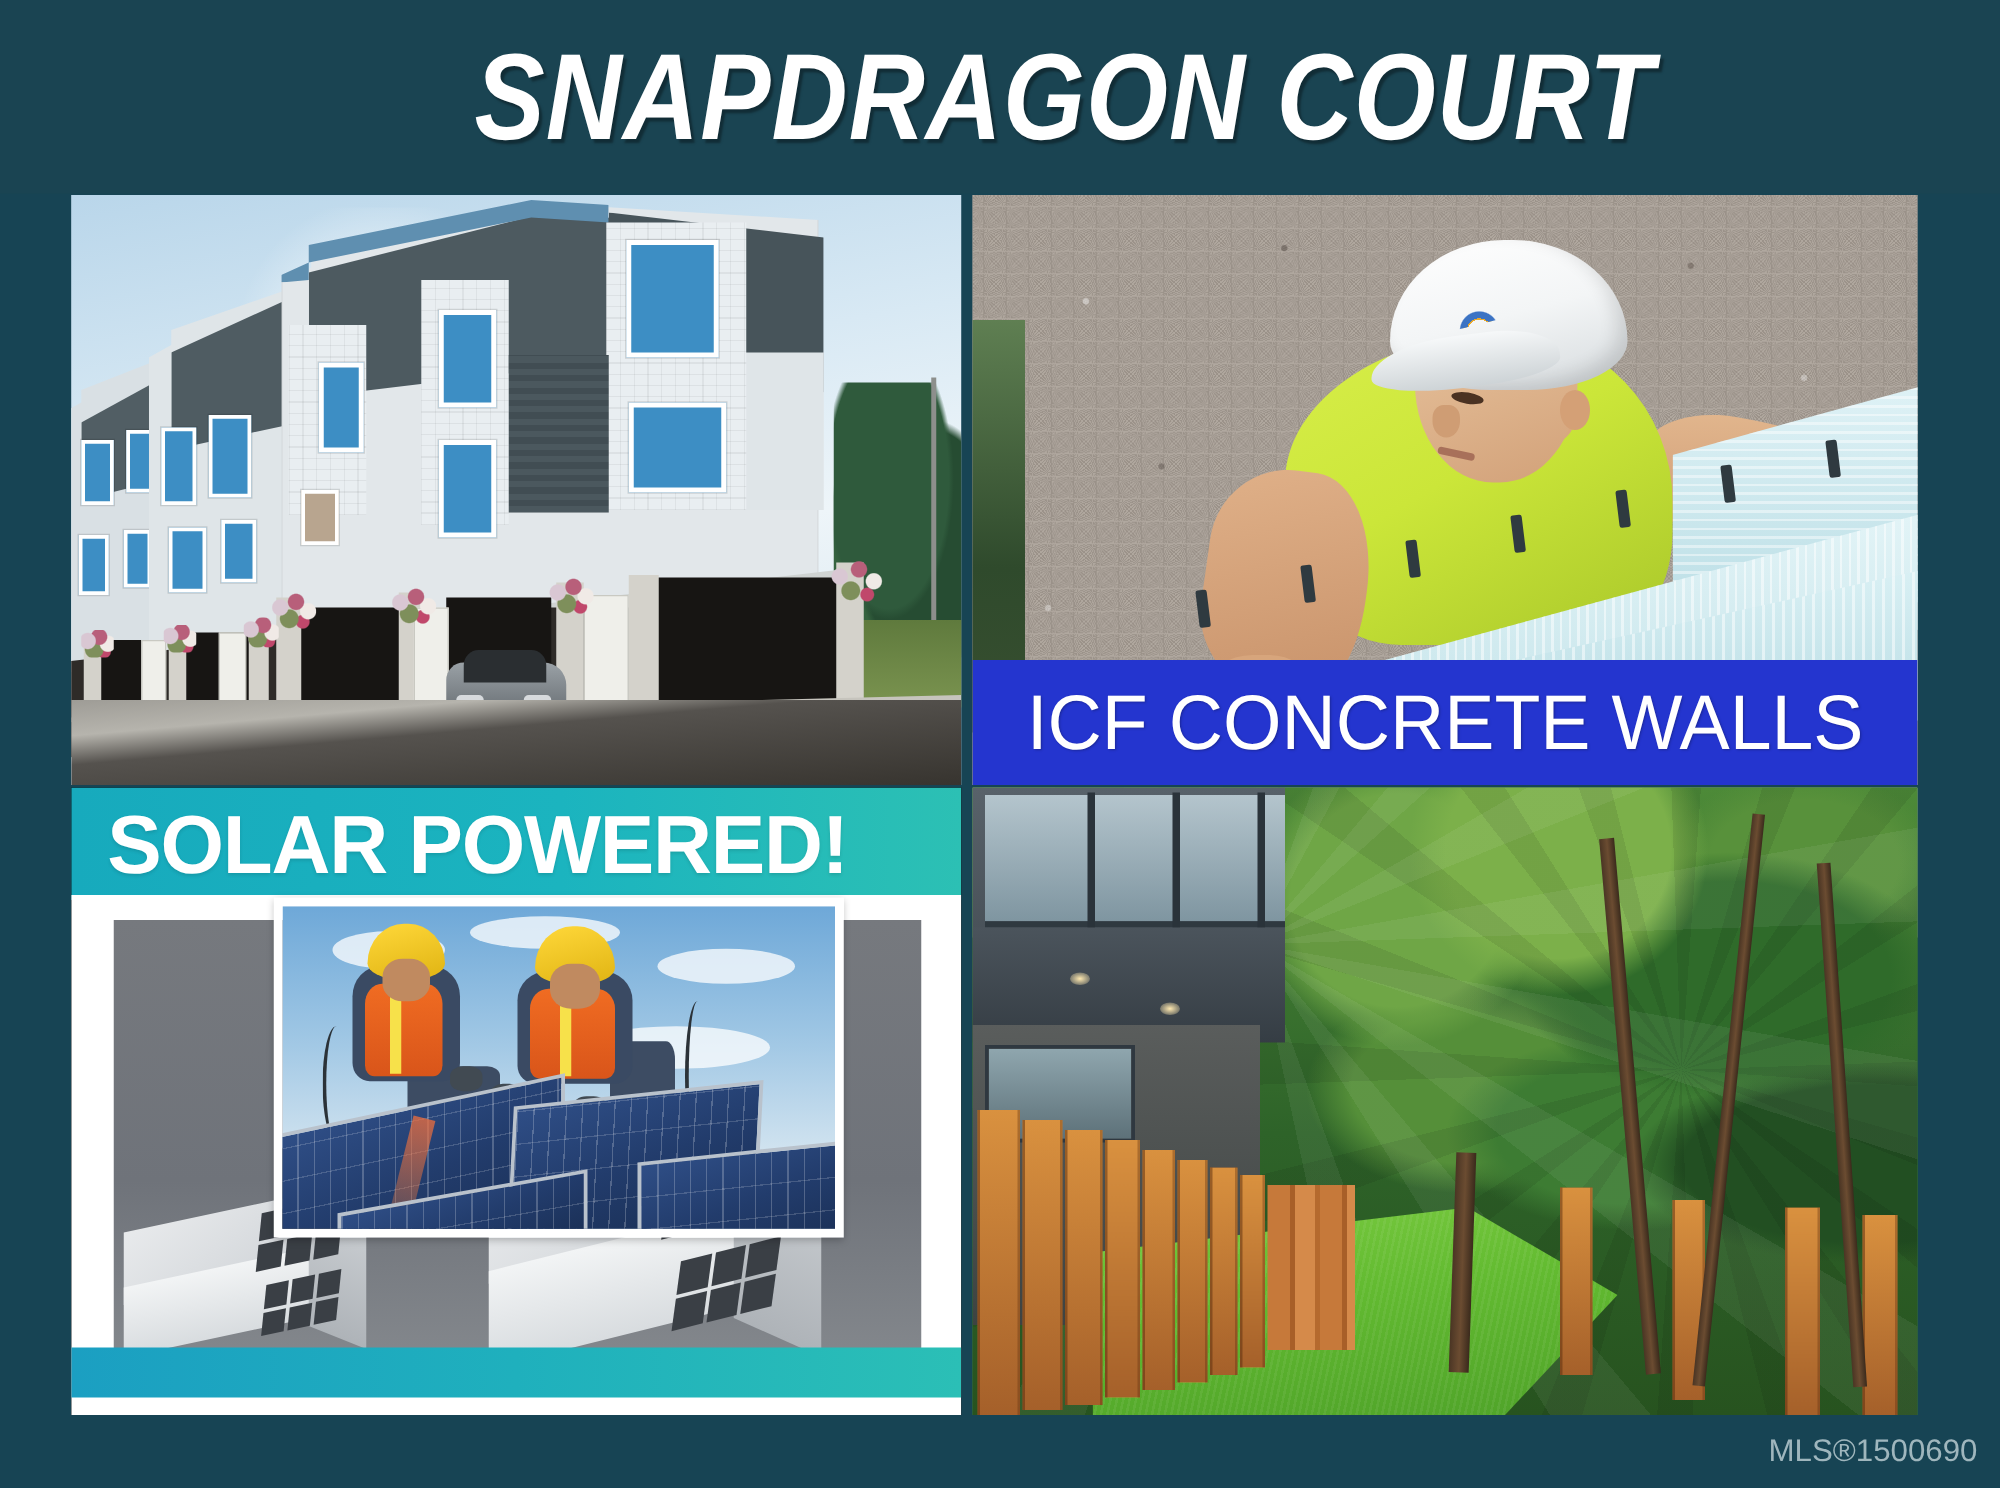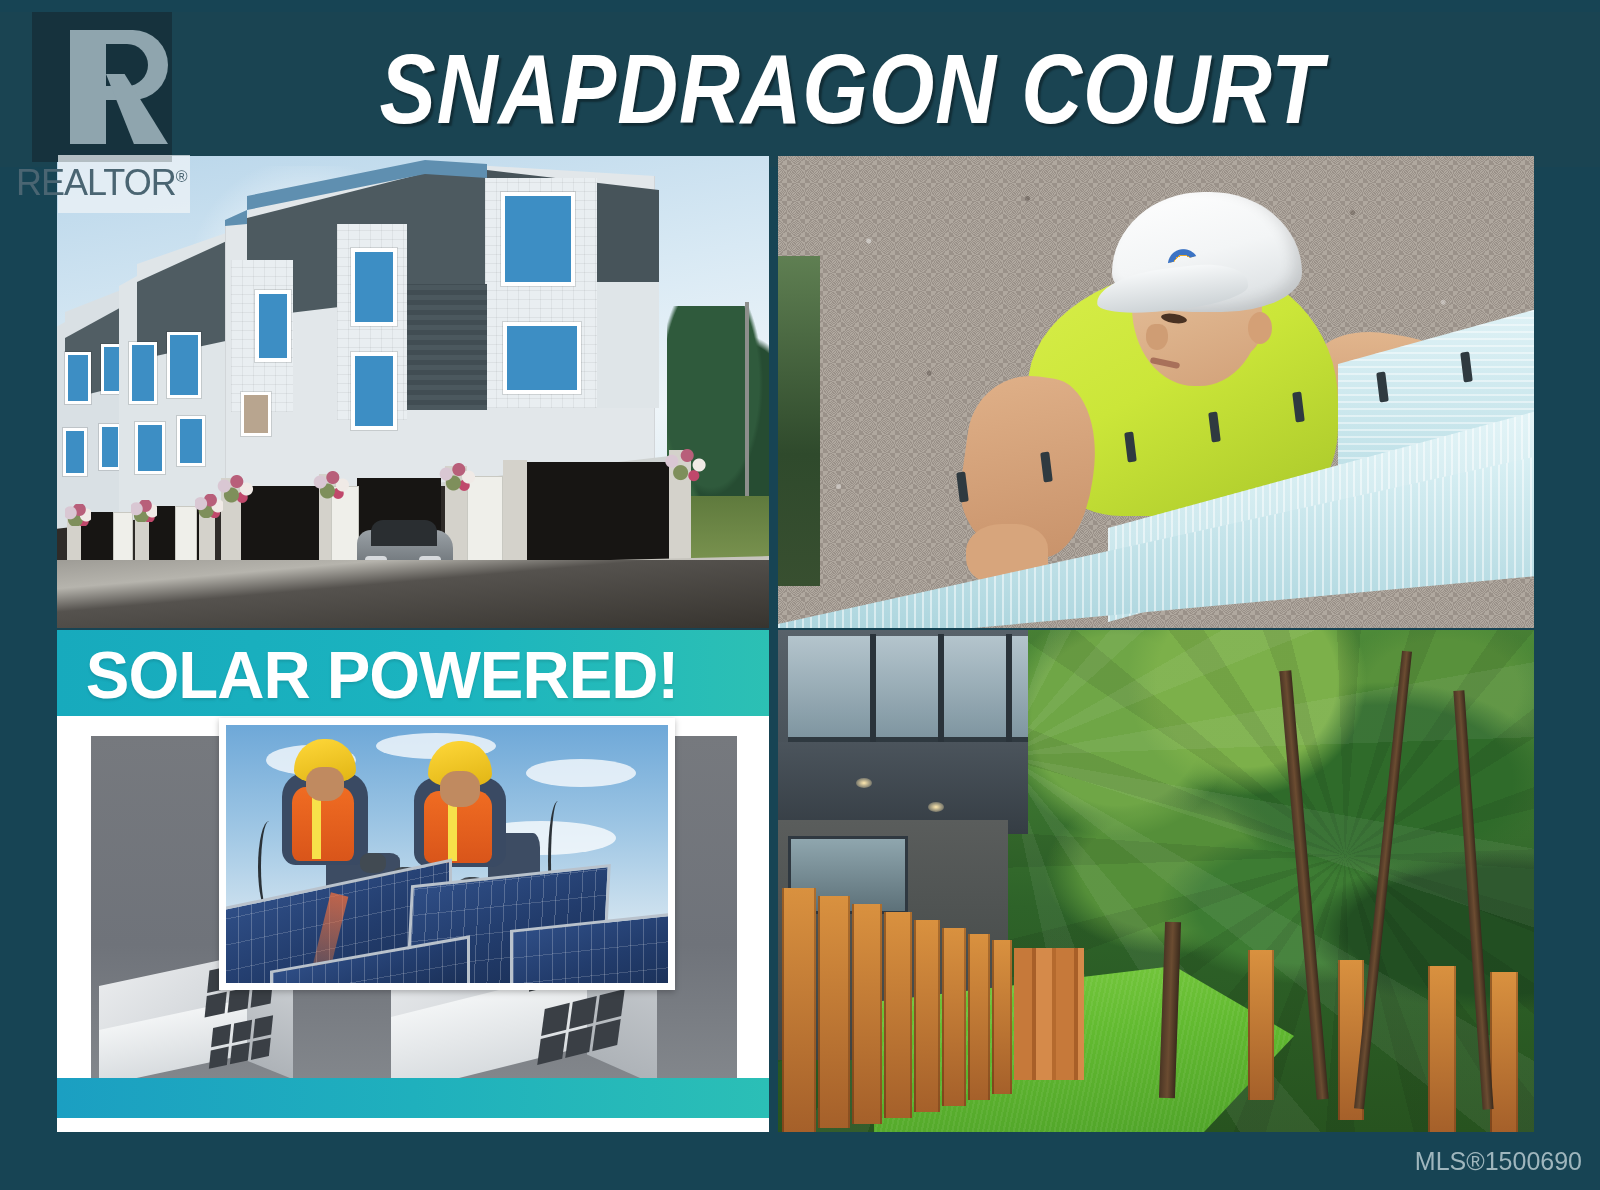--- a/index.html
+++ b/index.html
@@ -6,21 +6,21 @@
   body {
     width:1600px; height:1190px;
     background:#174454;
     font-family:"Liberation Sans", sans-serif;
     overflow:hidden;
   }
   .poster { position:relative; width:1600px; height:1190px; background:#174454; }
 
   
   .header {
-    position:absolute; left:0; top:12px; width:1600px; height:155px;
+    position:absolute; left:0; top:0; width:1600px; height:155px;
     background:#1a4452;
   }
   .header-title {
     position:absolute; left:0; top:0; width:1600px; height:155px;
     display:flex; align-items:center; justify-content:center;
     color:#ffffff;
     font-size:98px;
     font-weight:bold;
     font-style:italic;
     letter-spacing:1px;
@@ -543,32 +543,20 @@
 </style>
 </head>
 <body>
 
 <div class="poster">
 
   <div class="header">
     <div class="header-title">SNAPDRAGON COURT</div>
   </div>
 
-  <div class="realtor-mark">
-    <div class="realtor-square">
-      <div class="realtor-r-stem"></div>
-      <div class="realtor-r-bowl"></div>
-      <div class="realtor-r-hole"></div>
-      <div class="realtor-r-leg"></div>
-    </div>
-    <div class="realtor-band"></div>
-    <div class="realtor-word">
-      <span>REALTOR</span><sup>®</sup>
-    </div>
-  </div>
 
   <div class="cell" id="cell-townhouse">
     <div class="sky"></div>
     <div class="sun-glow"></div>
 
     <div class="trees-right"></div>
     <div class="pole"></div>
     <div class="grass-right"></div>
 
     <div class="bldg blk-far"></div>
@@ -667,20 +655,23 @@
     <div class="icf-wall-near"></div>
 
     <div class="icf-clip" style="left:180px; top:316px; transform:rotate(-7deg);"></div>
     <div class="icf-clip" style="left:264px; top:296px; transform:rotate(-7deg);"></div>
     <div class="icf-clip" style="left:348px; top:276px; transform:rotate(-7deg);"></div>
     <div class="icf-clip" style="left:432px; top:256px; transform:rotate(-7deg);"></div>
     <div class="icf-clip" style="left:516px; top:236px; transform:rotate(-7deg);"></div>
     <div class="icf-clip" style="left:600px; top:216px; transform:rotate(-7deg);"></div>
     <div class="icf-clip" style="left:684px; top:196px; transform:rotate(-7deg);"></div>
 
+    <div class="icf-banner">
+      <div class="icf-banner-text">ICF CONCRETE WALLS</div>
+    </div>
   </div>
 
   <div class="cell" id="cell-solar">
     <div class="solar-teal">
       <div class="solar-teal-text">SOLAR POWERED!</div>
     </div>
 
     <div class="solar-white-frame">
       <div class="solar-gray">
 

